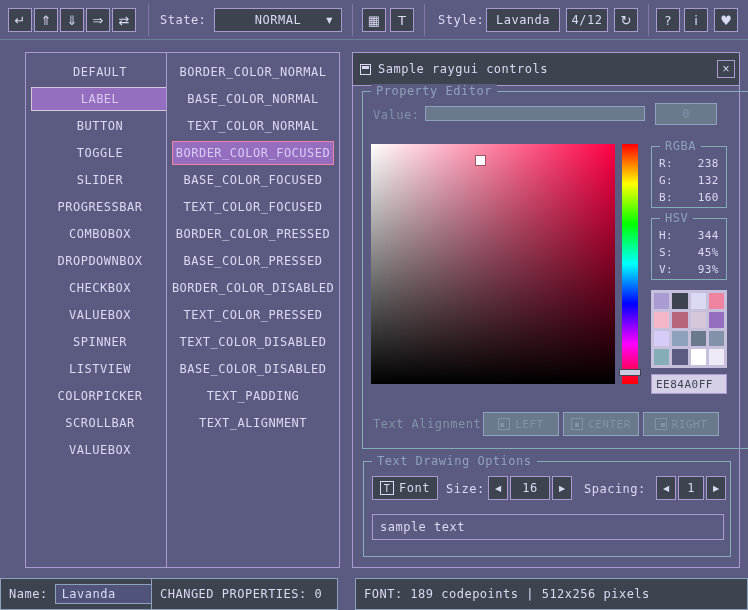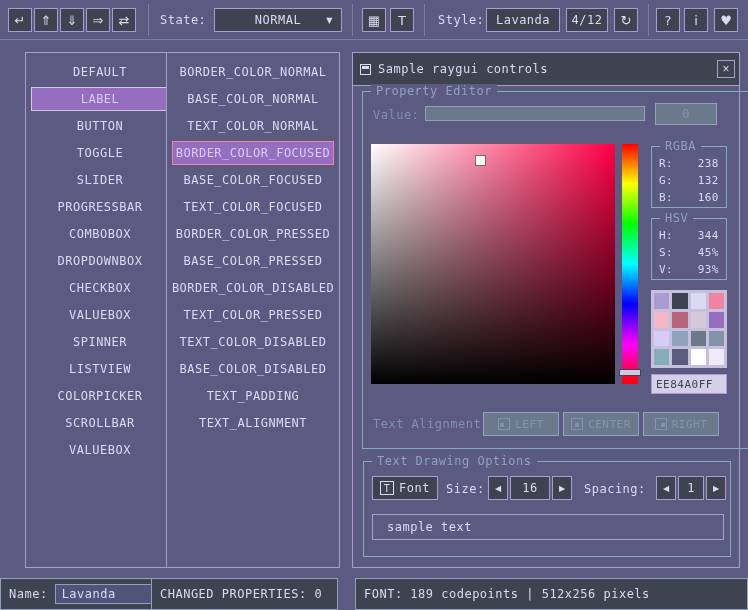--- a/index.html
+++ b/index.html
@@ -115,21 +115,21 @@
   .font-btn{position:absolute;left:8px;top:14px;width:66px;height:24px;display:flex;align-items:center;justify-content:center;font-family:"DejaVu Sans Mono",monospace;font-size:12px;letter-spacing:.5px}
   .t-ico{width:14px;height:14px;border:1px solid var(--text);display:flex;align-items:center;justify-content:center;font-size:10px;margin-right:5px;flex:none}
   .lbl{position:absolute;top:20px;color:var(--text)}
   .size-lbl{left:82px}
   .spacing-lbl{left:220px}
   .spin-btn{position:absolute;top:14px;width:20px;height:24px;display:flex;align-items:center;justify-content:center;font-size:8px;font-family:"DejaVu Sans",sans-serif}
   .spin-val{position:absolute;top:14px;width:40px;height:24px;background:var(--control_base);border:1px solid var(--control_border);display:flex;align-items:center;justify-content:center;cursor:pointer}
   .spin-val.spacing{width:26px}
   .sample-textbox{
     position:absolute;left:8px;top:52px;width:352px;height:26px;
-    border:1px solid var(--control_border);display:flex;align-items:center;padding-left:14px;color:var(--text);cursor:text;
+    border:1px solid var(--control_border);display:flex;align-items:center;padding-left:7px;color:var(--text);cursor:text;
   }
 
   
   .status{
     position:absolute;top:578px;height:32px;background:var(--status_base);
     border:1px solid var(--disabled_border);display:flex;align-items:center;padding:0 8px;color:var(--text);white-space:nowrap;
   }
   .status-name{left:0;width:170px}
   .status-changed{left:151px;width:187px}
   .status-font{left:355px;width:393px}

